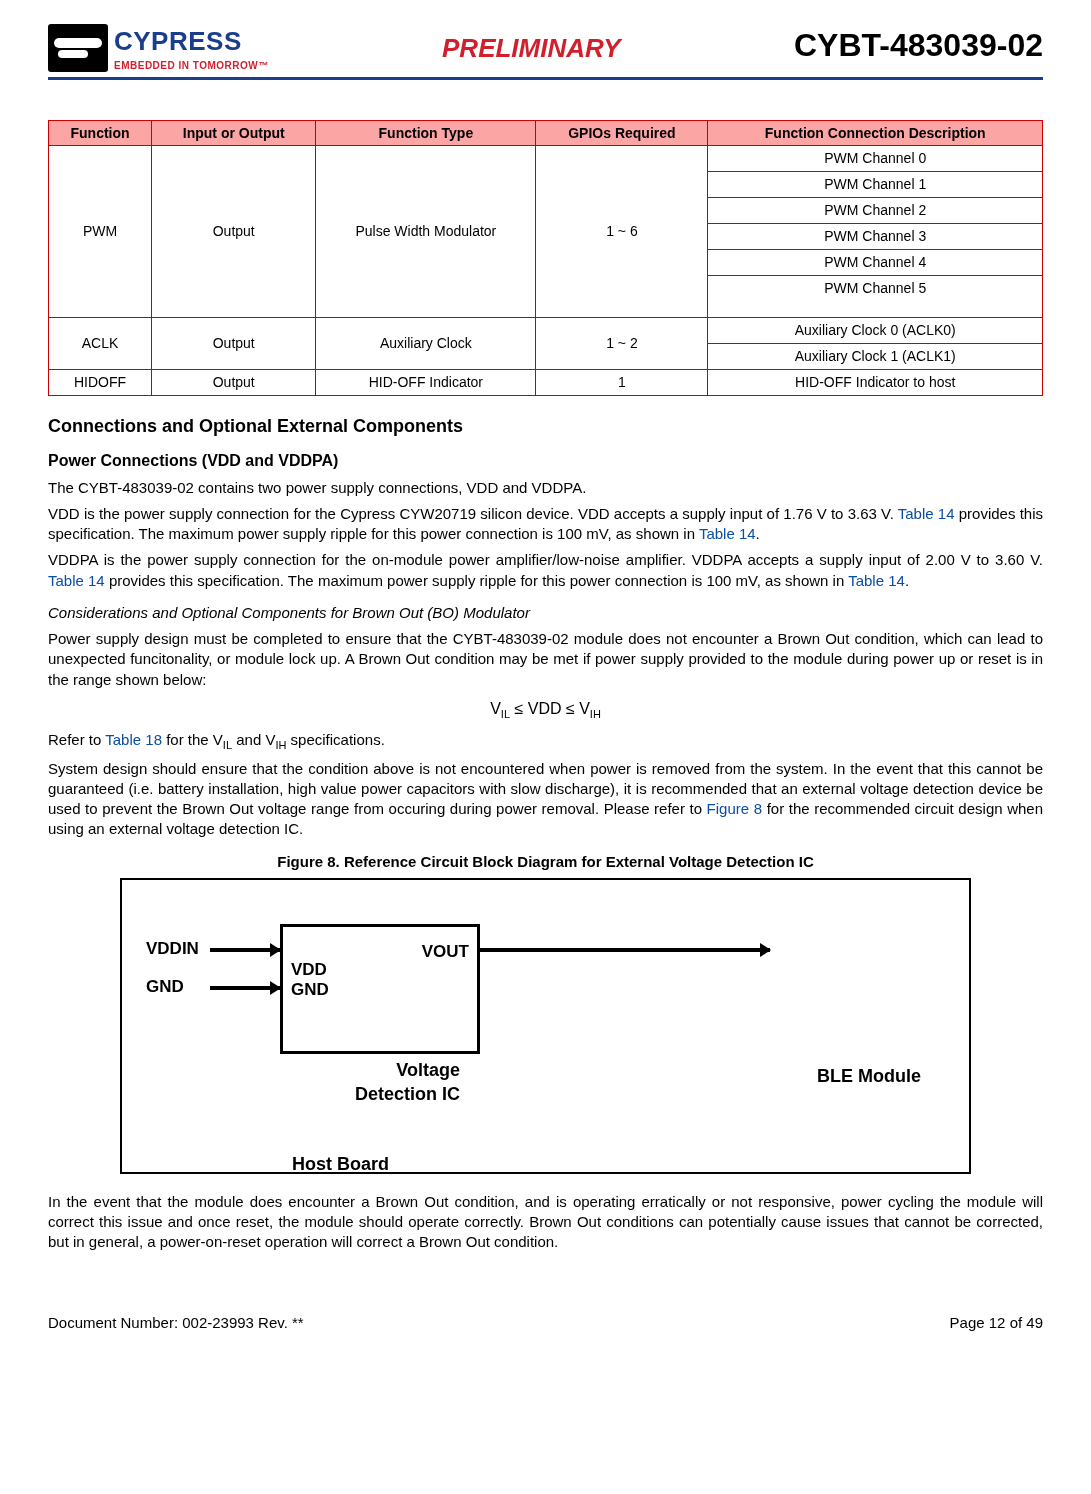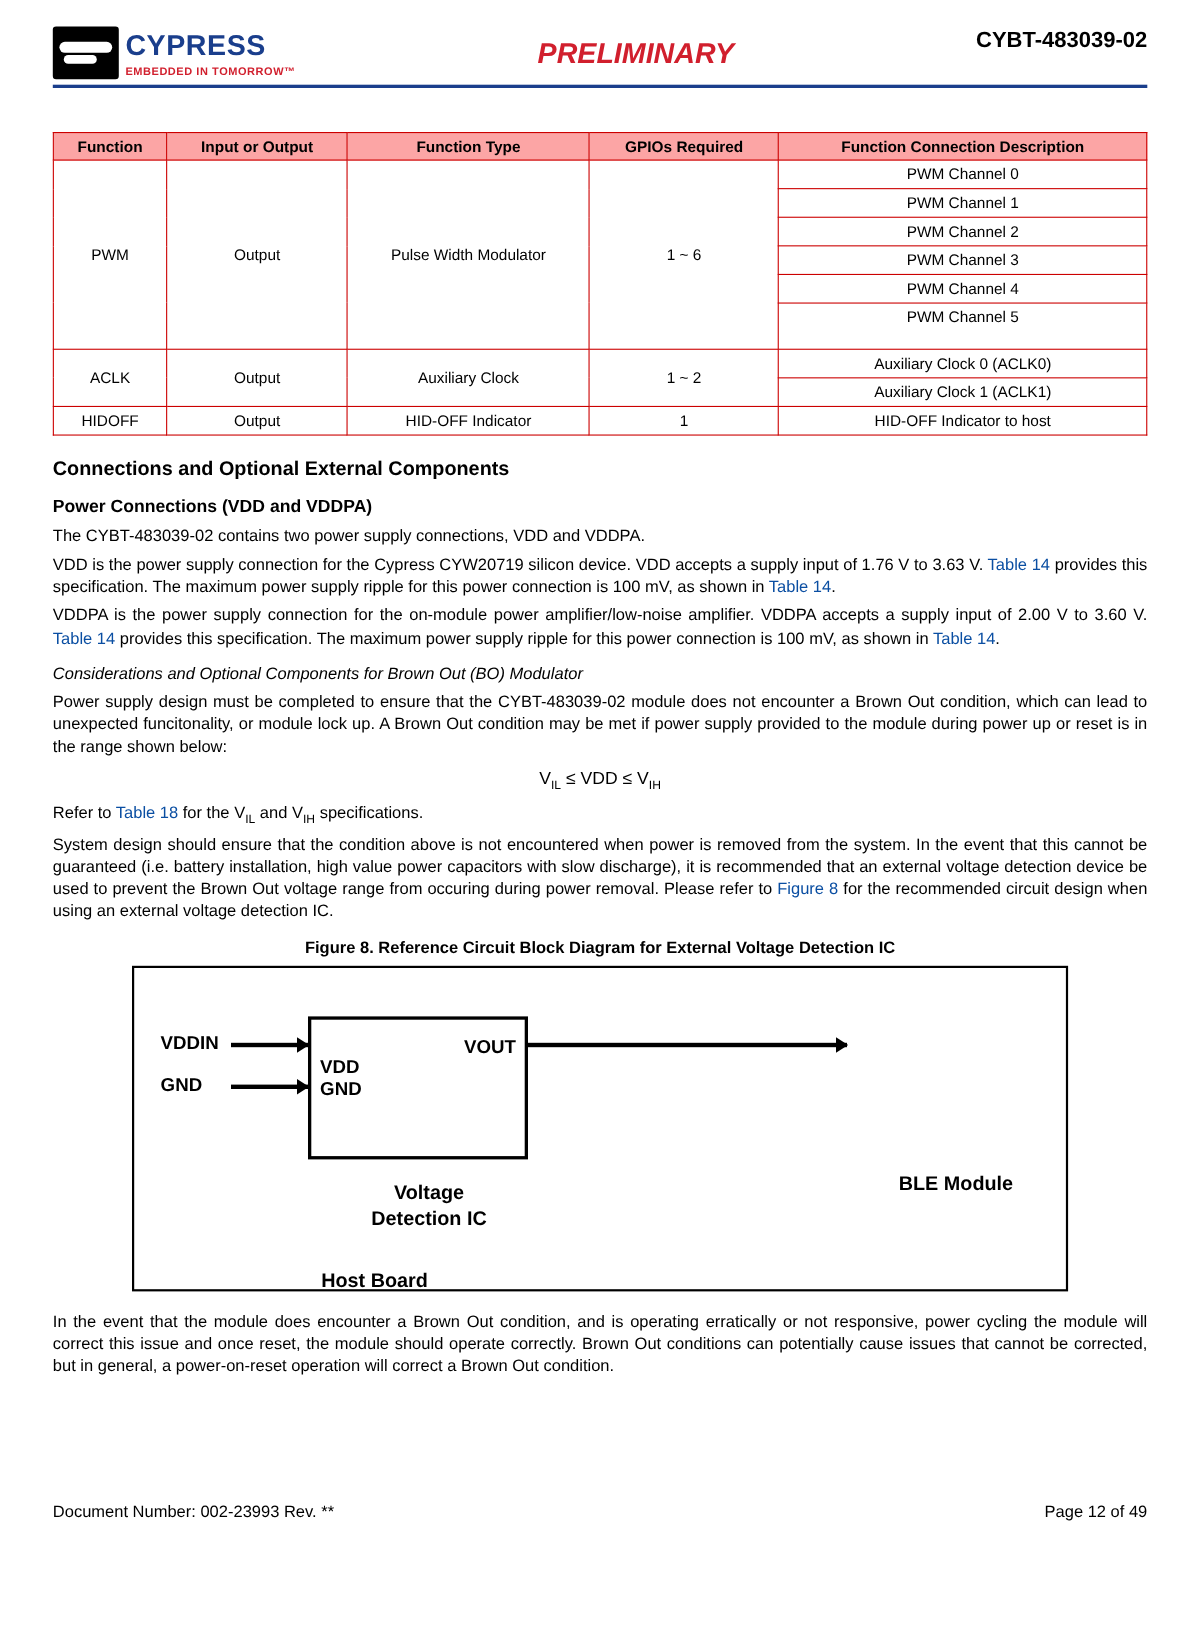--- a/index.html
+++ b/index.html
@@ -35,21 +35,21 @@
     background:#fff; border-radius:4px;
   }
   .logo-text { display:flex; flex-direction:column; }
   .logo-name { font-weight:800; font-size:26px; letter-spacing:0.5px; color:#1a3e8c; }
   .logo-tag  { font-size:10px; letter-spacing:0.5px; font-weight:700; color:#d11f2d; }
   .hdr-center {
     color:#d11f2d; font-weight:700; font-style:italic; font-size:26px;
     align-self:center;
     text-align:center;
   }
-  .hdr-right { font-weight:800; font-size:20px; align-self:flex-start; }
+  .hdr-right { font-weight:800; font-size:32px; align-self:flex-start; }
 
   
   table.func {
     border-collapse: collapse;
     width: 100%;
     margin-bottom: 18px;
     font-size: 14px;
   }
   table.func th, table.func td {
     border: 1px solid #cc0000;
@@ -92,21 +92,21 @@
   .arrow-r::after{
     content:""; position:absolute; right:-1px; top:50%; transform:translateY(-50%);
     border-left:11px solid #000; border-top:7px solid transparent; border-bottom:7px solid transparent;
   }
   .cap-below { position:absolute; font-weight:700; font-size:18px; text-align:center; }
   .hostboard { position:absolute; left:170px; bottom:-4px; font-weight:700; font-size:18px; }
 
   
   .footer {
     display:flex; justify-content:space-between;
-    font-size:15px; margin-top:112px;
+    font-size:15px; margin-top:60px;
   }
 </style>
 </head>
 <body>
 
 <div class="hdr">
   <div class="logo-wrap">
     <div class="logo-mark"></div>
     <div class="logo-text">
       <span class="logo-name">CYPRESS</span>
@@ -215,21 +215,21 @@
 
     <div class="box detector">
       <span class="pin-label" style="left:8px;  top:32px;">VDD</span>
       <span class="pin-label" style="left:8px;  top:52px;">GND</span>
       <span class="pin-label" style="right:8px; top:14px;">VOUT</span>
     </div>
 
     <div class="line arrow-r" style="left:330px; top:44px; width:290px; height:4px;"></div>
 
 
-    <div class="cap-below" style="left:170px; top:168px; width:140px; white-space:pre-line;">Voltage
+    <div class="cap-below" style="left:170px; top:154px; width:140px; white-space:pre-line;text-align:right;">Voltage
 Detection IC</div>
     <div class="cap-below" style="right:20px; top:160px;">BLE Module</div>
   </div>
   <div class="hostboard">Host Board</div>
 </div>
 
 <p>In the event that the module does encounter a Brown Out condition, and is operating erratically or not responsive, power cycling the module will correct this issue and once reset, the module should operate correctly. Brown Out conditions can potentially cause issues that cannot be corrected, but in general, a power-on-reset operation will correct a Brown Out condition.</p>
 
 <div class="footer">
   <span>Document Number: 002-23993 Rev. **</span>

